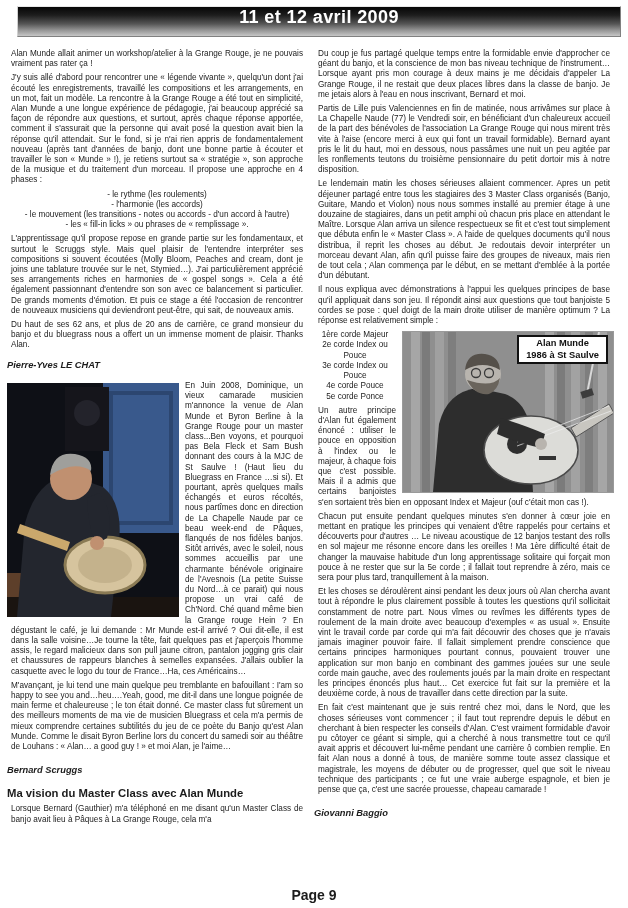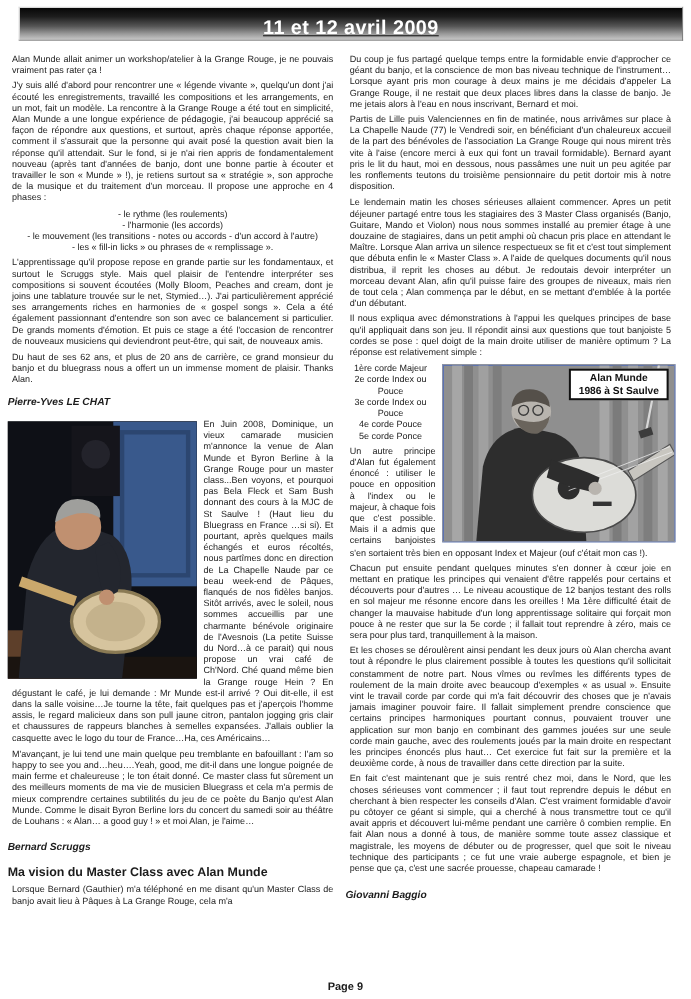--- a/index.html
+++ b/index.html
@@ -5,21 +5,21 @@
   html,body{margin:0;padding:0;}
   body{
     width:628px;height:908px;position:relative;overflow:hidden;
     background:#ffffff;color:#1c1c1c;
     font-family:"Liberation Sans", sans-serif;
   }
   .header-bar{
     margin:6px 7px 8px 17px;height:29px;
     border:1px solid #808080;border-top-color:#e8e8e8;border-left-color:#d0d0d0;
     background:linear-gradient(to bottom,#060606 0%,#1d1d1d 28%,#555555 58%,#9a9a9a 82%,#c6c6c6 100%);
-    display:flex;align-items:flex-end;justify-content:center;text-decoration:underline;
+    display:flex;align-items:flex-start;justify-content:center;
   }
   .header-title{
     color:#ffffff;font-weight:bold;font-size:18px;letter-spacing:0.4px;
   }
   .columns{display:flex;gap:7px;padding:0 7px;}
   .col{width:300px;font-size:8.2px;line-height:10.2px;text-align:justify;}
   .col p{margin:4px;}
   .dash-line,.corde-line{text-align:center;}
   .signature{
     font-weight:bold;font-style:italic;
@@ -28,32 +28,32 @@
   .article-heading{
     font-weight:bold;font-size:11.3px;line-height:13px;
     text-align:left;margin:12px 0 3px 0;
   }
   .photo-left-wrap{
     float:left;width:172px;height:234px;margin:2px 6px 2px 0;
     background:#0e1016;overflow:hidden;
   }
   .photo-right-wrap{
     float:right;width:210px;height:160px;margin:1px 0 3px 6px;
-    position:relative;border:1px solid #9a9a9a;background:#1d4ed8;overflow:hidden;
+    position:relative;border:1px solid #9a9a9a;background:#f9a8d4;overflow:hidden;
   }
   .photo-caption{
     position:absolute;top:3px;right:5px;
     background:#ffffff;border:2px solid #111111;
     padding:1px 7px;text-align:center;
     font-weight:bold;font-size:9.3px;line-height:11.5px;color:#111;
   }
   .clear{clear:both;}
   .page-footer{
     position:absolute;left:0;right:0;bottom:5px;
-    text-align:center;font-weight:bold;font-size:10px;
+    text-align:center;font-weight:bold;font-size:14px;
   }
   svg{display:block;}
 </style>
 </head>
 <body>
 
 <div class="header-bar">
   <span class="header-title">11 et 12 avril 2009</span>
 </div>
 

